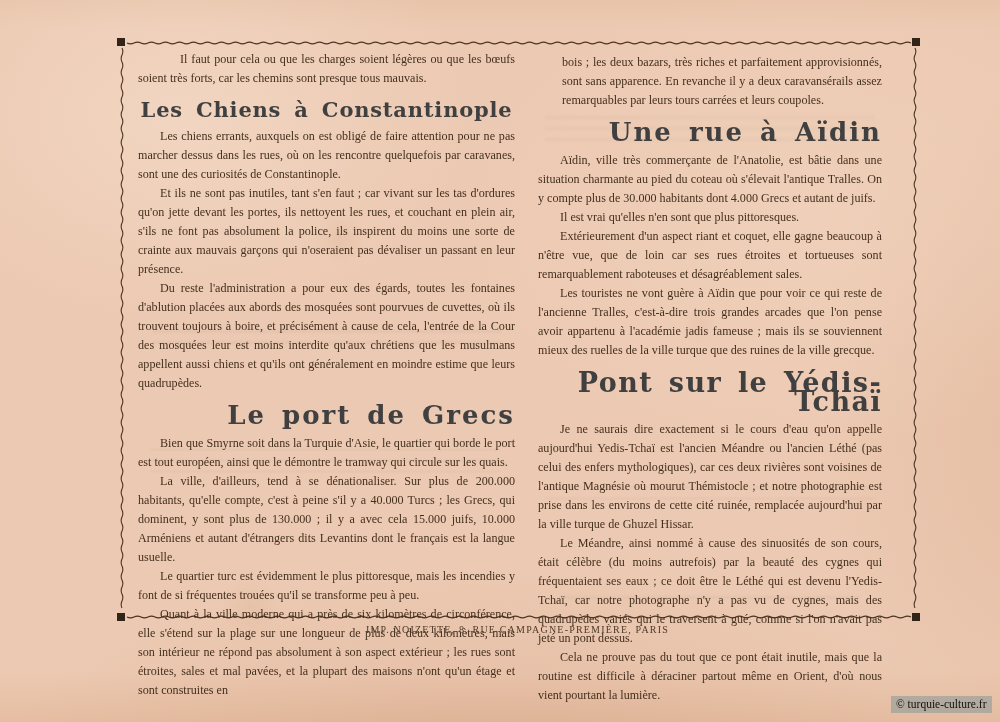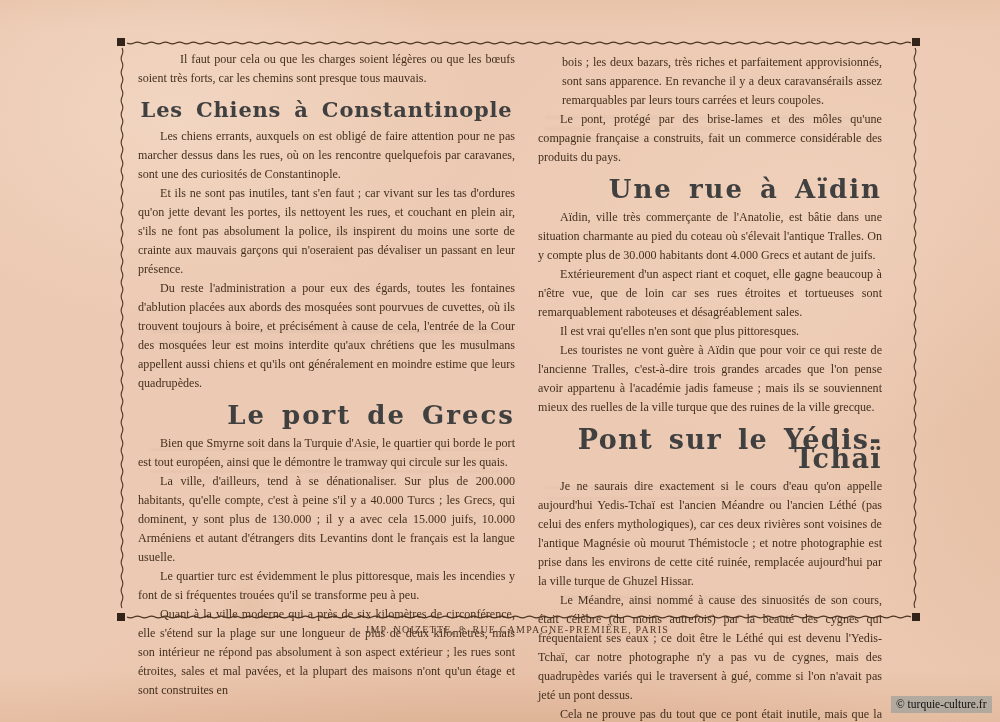--- a/index.html
+++ b/index.html
@@ -81,25 +81,24 @@
   <p>Du reste l'administration a pour eux des égards, toutes les fontaines d'ablution placées aux abords des mosquées sont pourvues de cuvettes, où ils trouvent toujours à boire, et précisément à cause de cela, l'entrée de la Cour des mosquées leur est moins interdite qu'aux chrétiens que les musulmans appellent aussi chiens et qu'ils ont généralement en moindre estime que leurs quadrupèdes.</p>
   <div class="hd hd-lg">Le port de Grecs</div>
   <p>Bien que Smyrne soit dans la Turquie d'Asie, le quartier qui borde le port est tout européen, ainsi que le démontre le tramway qui circule sur les quais.</p>
   <p>La ville, d'ailleurs, tend à se dénationaliser. Sur plus de 200.000 habitants, qu'elle compte, c'est à peine s'il y a 40.000 Turcs ; les Grecs, qui dominent, y sont plus de 130.000 ; il y a avec cela 15.000 juifs, 10.000 Arméniens et autant d'étrangers dits Levantins dont le français est la langue usuelle.</p>
   <p>Le quartier turc est évidemment le plus pittoresque, mais les incendies y font de si fréquentes trouées qu'il se transforme peu à peu.</p>
   <p>Quant à la ville moderne qui a près de six kilomètres de circonférence, elle s'étend sur la plage sur une longueur de plus de deux kilomètres, mais son intérieur ne répond pas absolument à son aspect extérieur ; les rues sont étroites, sales et mal pavées, et la plupart des maisons n'ont qu'un étage et sont construites en</p>
 </div>
 
 <div class="col col-right">
   <p class="flush">bois ; les deux bazars, très riches et parfaitement approvisionnés, sont sans apparence. En revanche il y a deux caravansérails assez remarquables par leurs tours carrées et leurs coupoles.</p>
-  <p>Le pont, protégé par des brise-lames et des môles qu'une compagnie française a construits, fait un commerce considérable des produits du pays.</p>
   <div class="hd hd-lg">Une rue à Aïdin</div>
   <p>Aïdin, ville très commerçante de l'Anatolie, est bâtie dans une situation charmante au pied du coteau où s'élevait l'antique Tralles. On y compte plus de 30.000 habitants dont 4.000 Grecs et autant de juifs.</p>
+  <p>Il est vrai qu'elles n'en sont que plus pittoresques.</p>
   <p>Extérieurement d'un aspect riant et coquet, elle gagne beaucoup à n'être vue, que de loin car ses rues étroites et tortueuses sont remarquablement raboteuses et désagréablement sales.</p>
-  <p>Il est vrai qu'elles n'en sont que plus pittoresques.</p>
   <p>Les touristes ne vont guère à Aïdin que pour voir ce qui reste de l'ancienne Tralles, c'est-à-dire trois grandes arcades que l'on pense avoir appartenu à l'académie jadis fameuse ; mais ils se souviennent mieux des ruelles de la ville turque que des ruines de la ville grecque.</p>
   <div class="hd hd-md">Pont sur le Yédis-Tchaï</div>
   <p>Je ne saurais dire exactement si le cours d'eau qu'on appelle aujourd'hui Yedis-Tchaï est l'ancien Méandre ou l'ancien Léthé (pas celui des enfers mythologiques), car ces deux rivières sont voisines de l'antique Magnésie où mourut Thémistocle ; et notre photographie est prise dans les environs de cette cité ruinée, remplacée aujourd'hui par la ville turque de Ghuzel Hissar.</p>
   <p>Le Méandre, ainsi nommé à cause des sinuosités de son cours, était célèbre (du moins autrefois) par la beauté des cygnes qui fréquentaient ses eaux ; ce doit être le Léthé qui est devenu l'Yedis-Tchaï, car notre photographe n'y a pas vu de cygnes, mais des quadrupèdes variés qui le traversent à gué, comme si l'on n'avait pas jeté un pont dessus.</p>
   <p>Cela ne prouve pas du tout que ce pont était inutile, mais que la routine est difficile à déraciner partout même en Orient, d'où nous vient pourtant la lumière.</p>
 </div>
 
 <div class="imprint">IMP. NOIZETTE, 8, RUE CAMPAGNE-PREMIÈRE, PARIS</div>
 
 <div class="watermark">© turquie-culture.fr</div>

